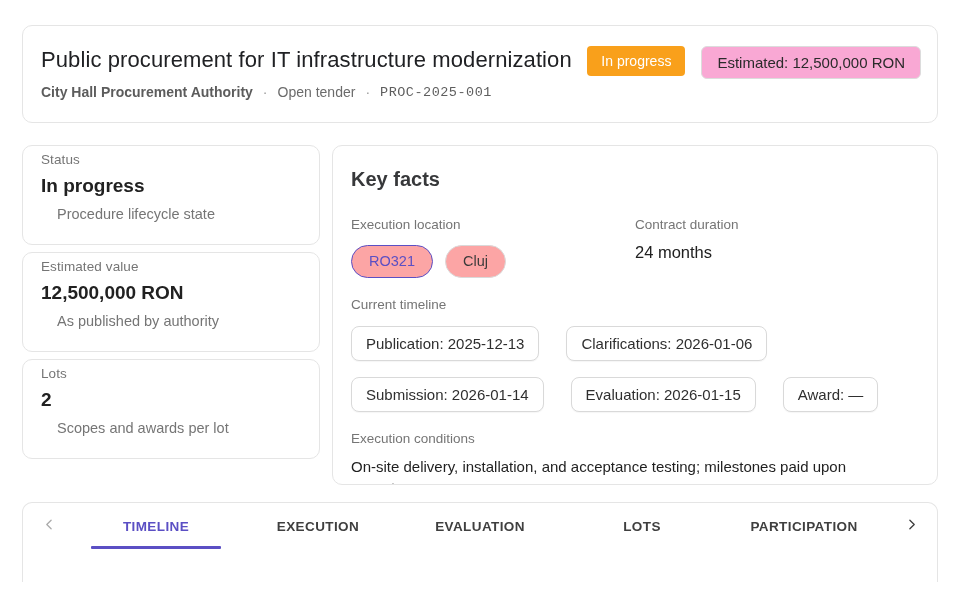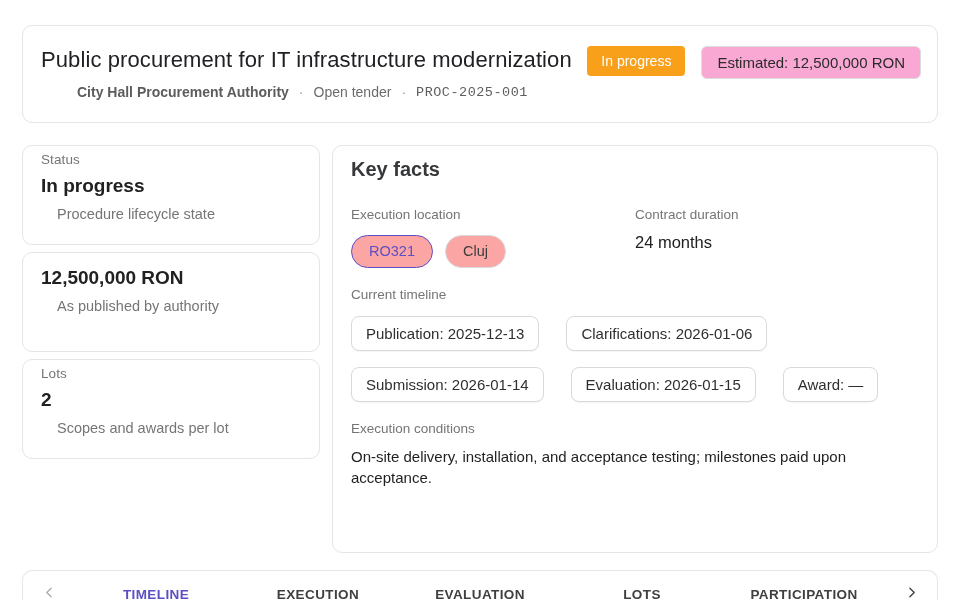--- a/index.html
+++ b/index.html
@@ -33,21 +33,20 @@
     letter-spacing: 0.1px;
   }
   .subtitle {
     margin-top: 9px;
     font-size: 14px;
     color: #6b6b6b;
     display: flex;
     align-items: center;
     gap: 10px;
     white-space: nowrap;
-    margin-left: 36px;
   }
   .subtitle .authority { font-weight: 700; color: #5c5c5c; }
   .subtitle .dot { color: #9a9a9a; }
   .subtitle .ref-code {
     font-family: "Liberation Mono", "DejaVu Sans Mono", monospace;
     font-size: 13.5px; color: #5e5e5e; letter-spacing: 0.5px;
   }
   .header-right {
     display: flex; align-items: flex-start; gap: 16px;
     padding-top: 2px; flex-shrink: 0;
@@ -74,21 +73,21 @@
 
   
   .main-row { display: flex; gap: 12px; margin-top: 22px; }
   .left-col { width: 298px; display: flex; flex-direction: column; gap: 7px; flex-shrink: 0; }
   .stat-card { height: 100px; padding: 6px 18px; }
   .stat-label { font-size: 13.5px; color: #757575; letter-spacing: 0.1px; }
   .stat-value { font-size: 19px; font-weight: 700; color: #212121; margin-top: 8px; }
   .stat-desc { font-size: 14.5px; color: #757575; margin-top: 9px; margin-left: 16px; }
 
   
-  .keyfacts-card { flex: 1; padding: 12px 18px; height: 408px; overflow: hidden; }
+  .keyfacts-card { flex: 1; padding: 22px 18px; height: 340px; overflow: hidden; }
   .keyfacts-card h2 { font-size: 20px; font-weight: 700; color: #37383a; }
   .facts-grid {
     display: grid;
     grid-template-columns: 1fr 1fr;
     margin-top: 26px;
   }
   .fact-label { font-size: 13.5px; color: #757575; }
   .location-chips { margin-top: 13px; display: flex; gap: 12px; }
   .pill {
     display: inline-block;
@@ -179,20 +178,21 @@
 
   <div class="main-row">
 
     <aside class="left-col">
       <div class="card stat-card">
         <div class="stat-label">Status</div>
         <div class="stat-value">In progress</div>
         <div class="stat-desc">Procedure lifecycle state</div>
       </div>
       <div class="card stat-card">
+        <div class="stat-label">Estimated value</div>
         <div class="stat-value">12,500,000 RON</div>
         <div class="stat-desc">As published by authority</div>
       </div>
       <div class="card stat-card">
         <div class="stat-label">Lots</div>
         <div class="stat-value">2</div>
         <div class="stat-desc">Scopes and awards per lot</div>
       </div>
     </aside>
 

